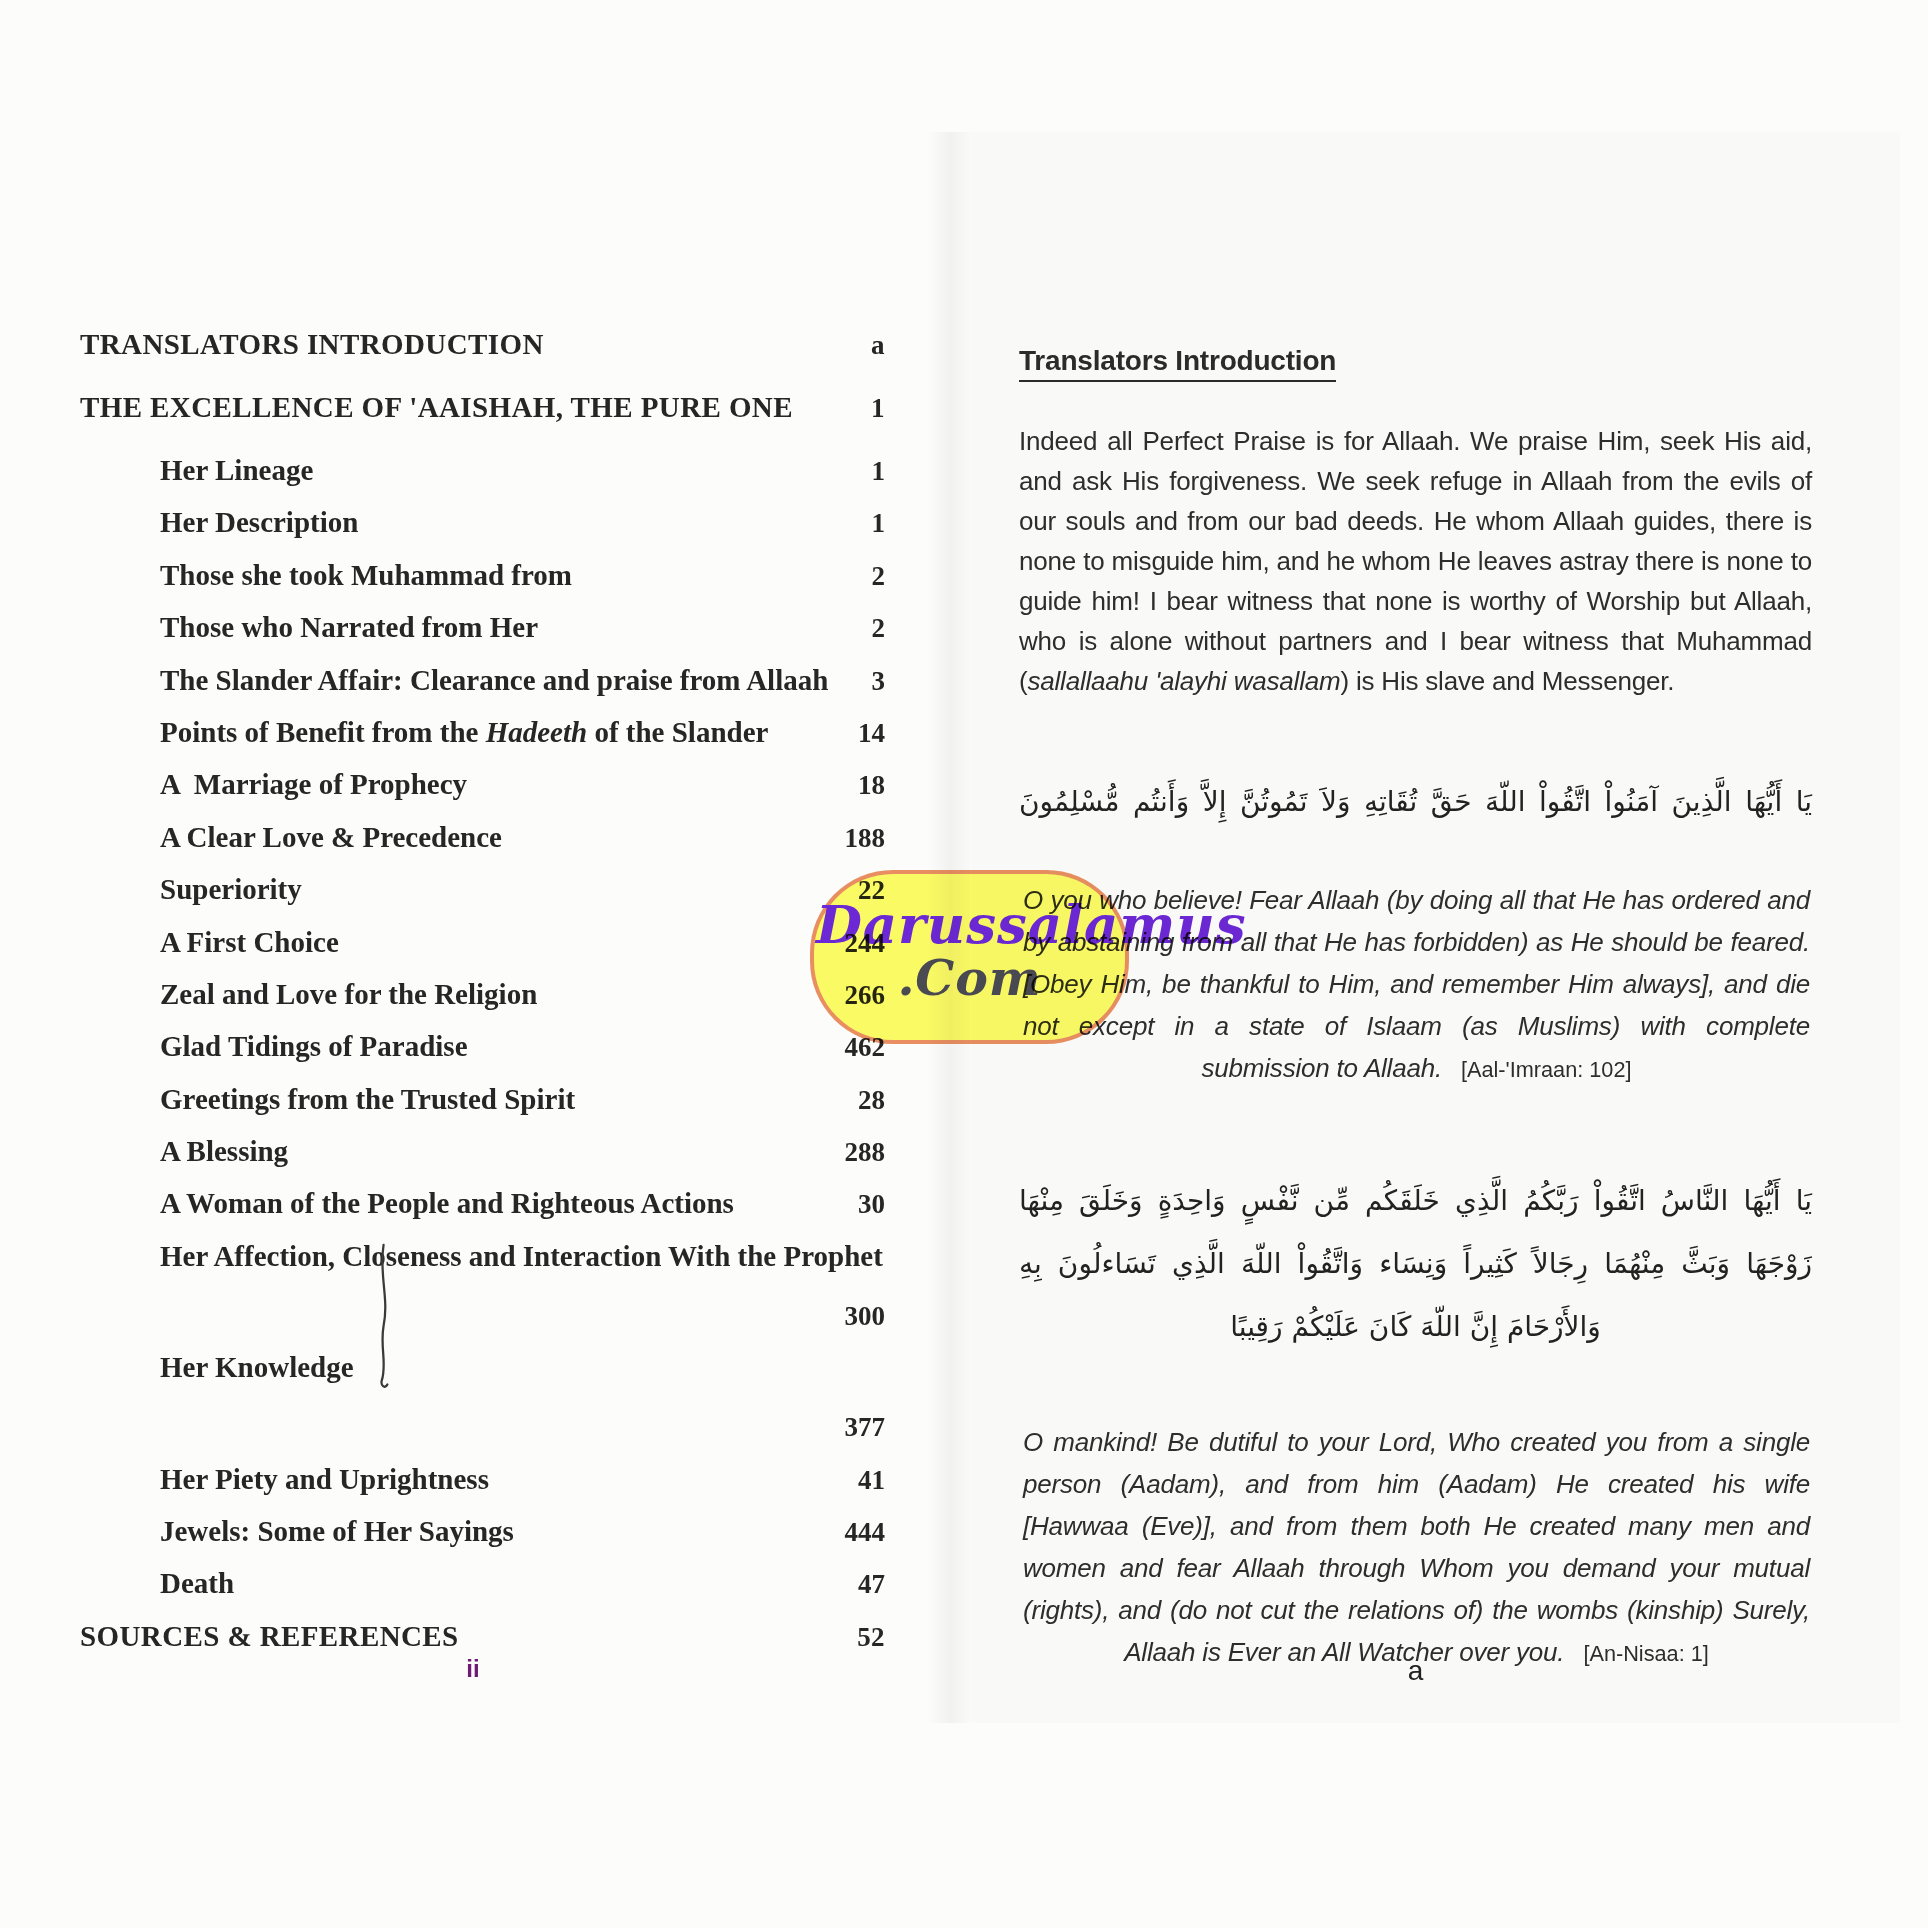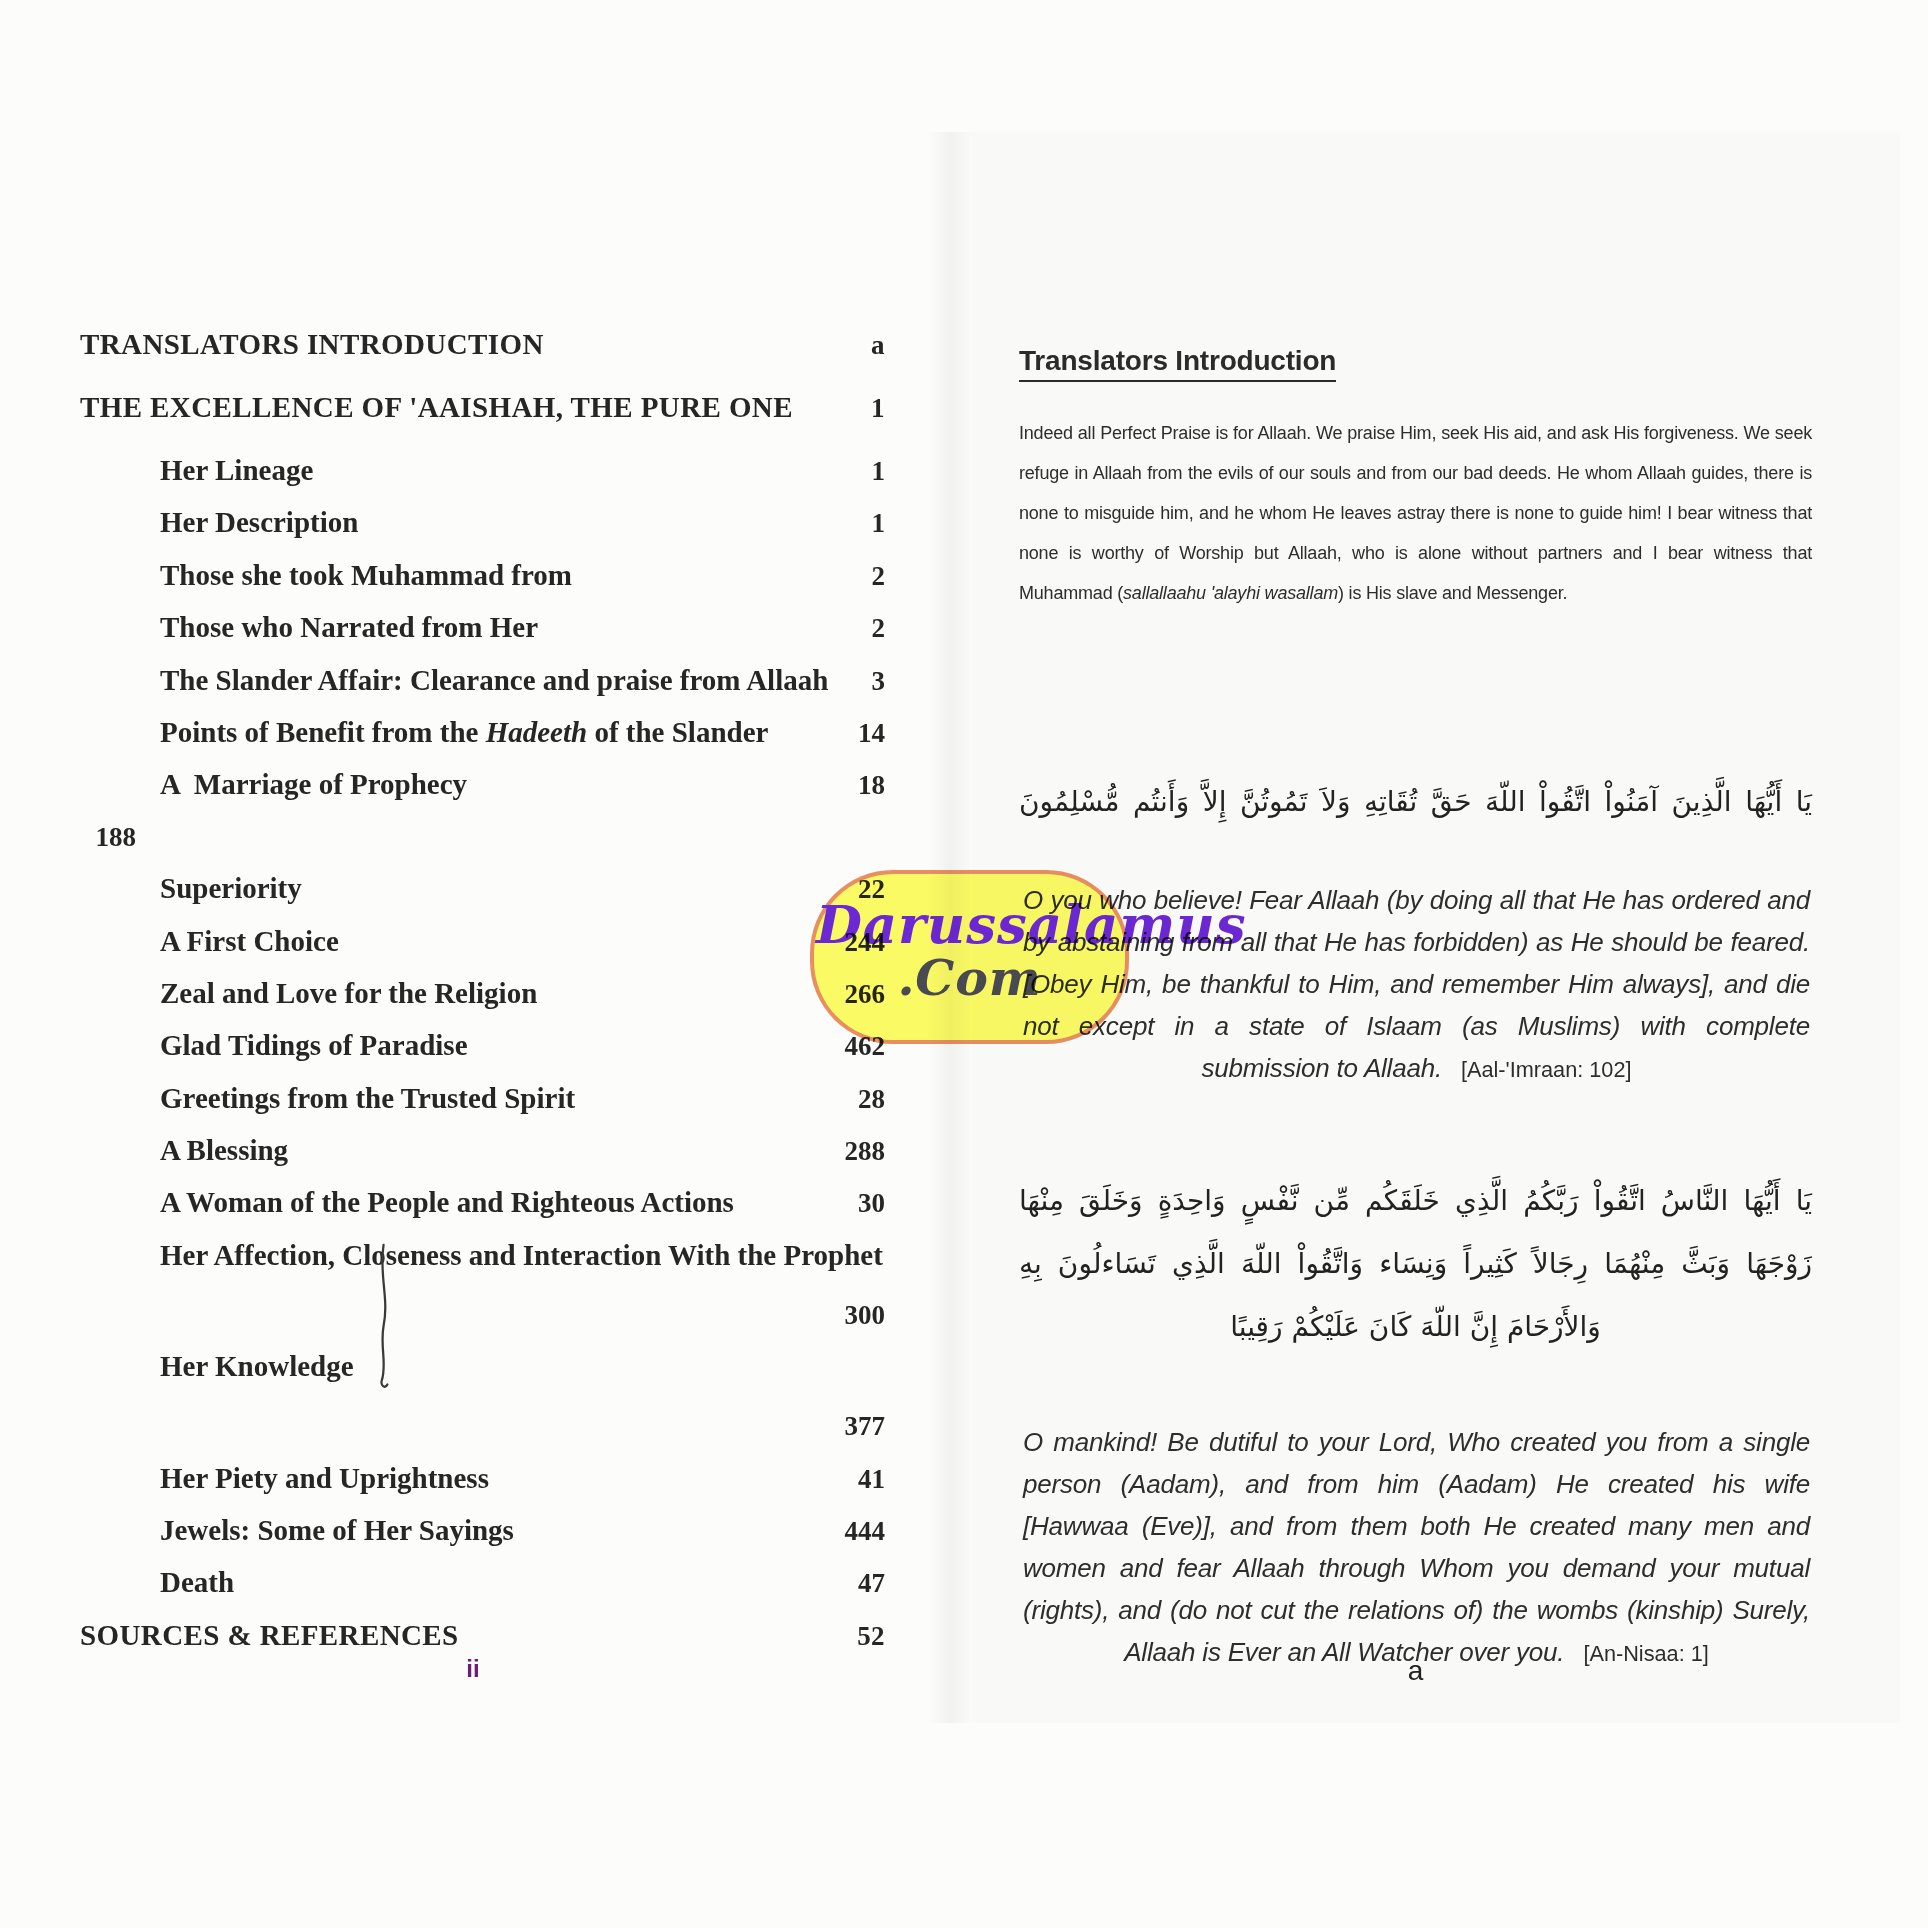--- a/index.html
+++ b/index.html
@@ -46,21 +46,21 @@
   .squiggle{position:absolute;left:375px;top:1243px;pointer-events:none;}
 
   
   .rp-heading{
     position:absolute;left:1019px;top:345px;
     font-family:"Liberation Sans", sans-serif;font-weight:bold;font-size:28px;color:#2b2b2b;
     border-bottom:2.8px solid #2b2b2b;padding-bottom:2.8px;letter-spacing:-0.2px;
   }
   .rp-body{
     position:absolute;left:1019px;top:395px;width:793px;
-    font-size:18px;line-height:40px;letter-spacing:-0.2px;
+    font-size:26px;line-height:40px;letter-spacing:-0.2px;
     text-align:justify;color:#2d2d2d;
   }
   .rp-body i{font-style:italic;}
   .arabic{
     position:absolute;left:1019px;width:793px;
     direction:rtl;unicode-bidi:plaintext;
     font-family:"DejaVu Sans", sans-serif;font-size:28px;color:#222;
     text-align:justify;
   }
   .arabic.v1{top:740px;line-height:68px;text-align-last:justify;}
@@ -133,20 +133,21 @@
   </div>
     <div class="toc-row item">
     <span class="lbl"><span>Points of Benefit from the </span><i>Hadeeth</i><span> of the Slander</span></span>
     <span class="pg">14</span>
   </div>
     <div class="toc-row item">
     <span class="lbl">A  Marriage of Prophecy</span>
     <span class="pg">18</span>
   </div>
     <div class="toc-row item">
+    <span class="lbl">A Clear Love &amp; Precedence</span>
     <span class="pg">188</span>
   </div>
     <div class="toc-row item">
     <span class="lbl">Superiority</span>
     <span class="pg">22</span>
   </div>
     <div class="toc-row item">
     <span class="lbl">A First Choice</span>
     <span class="pg">244</span>
   </div>

